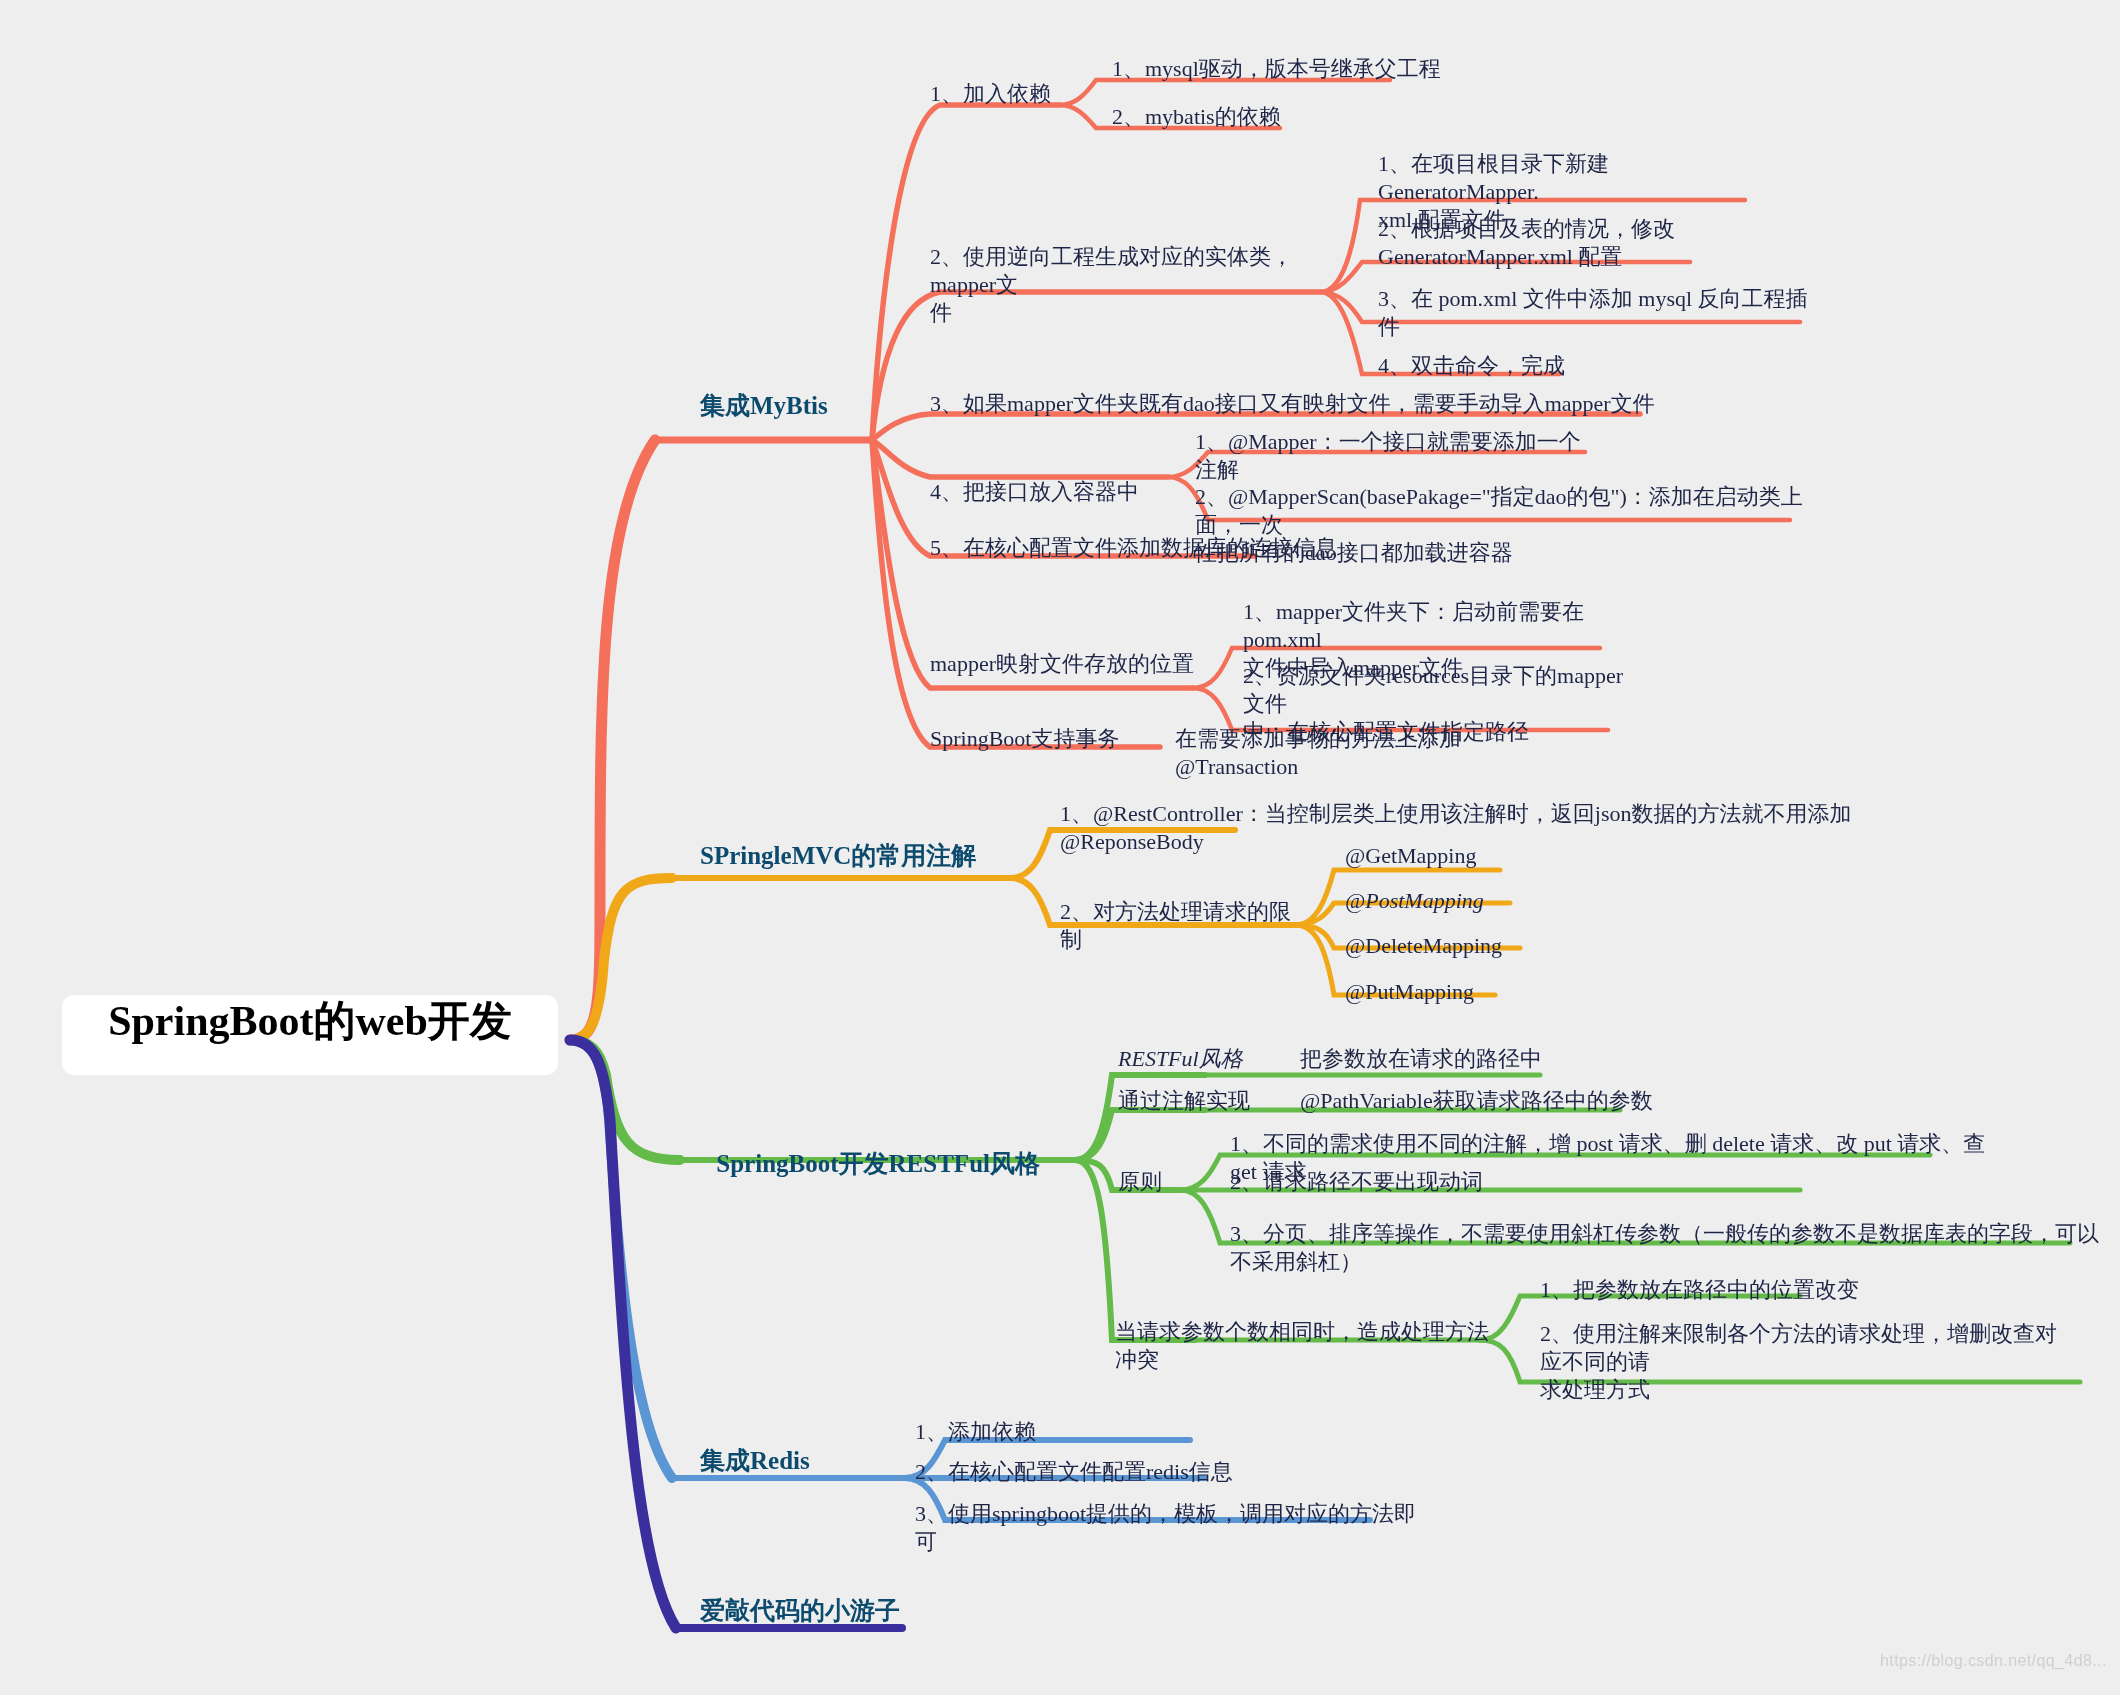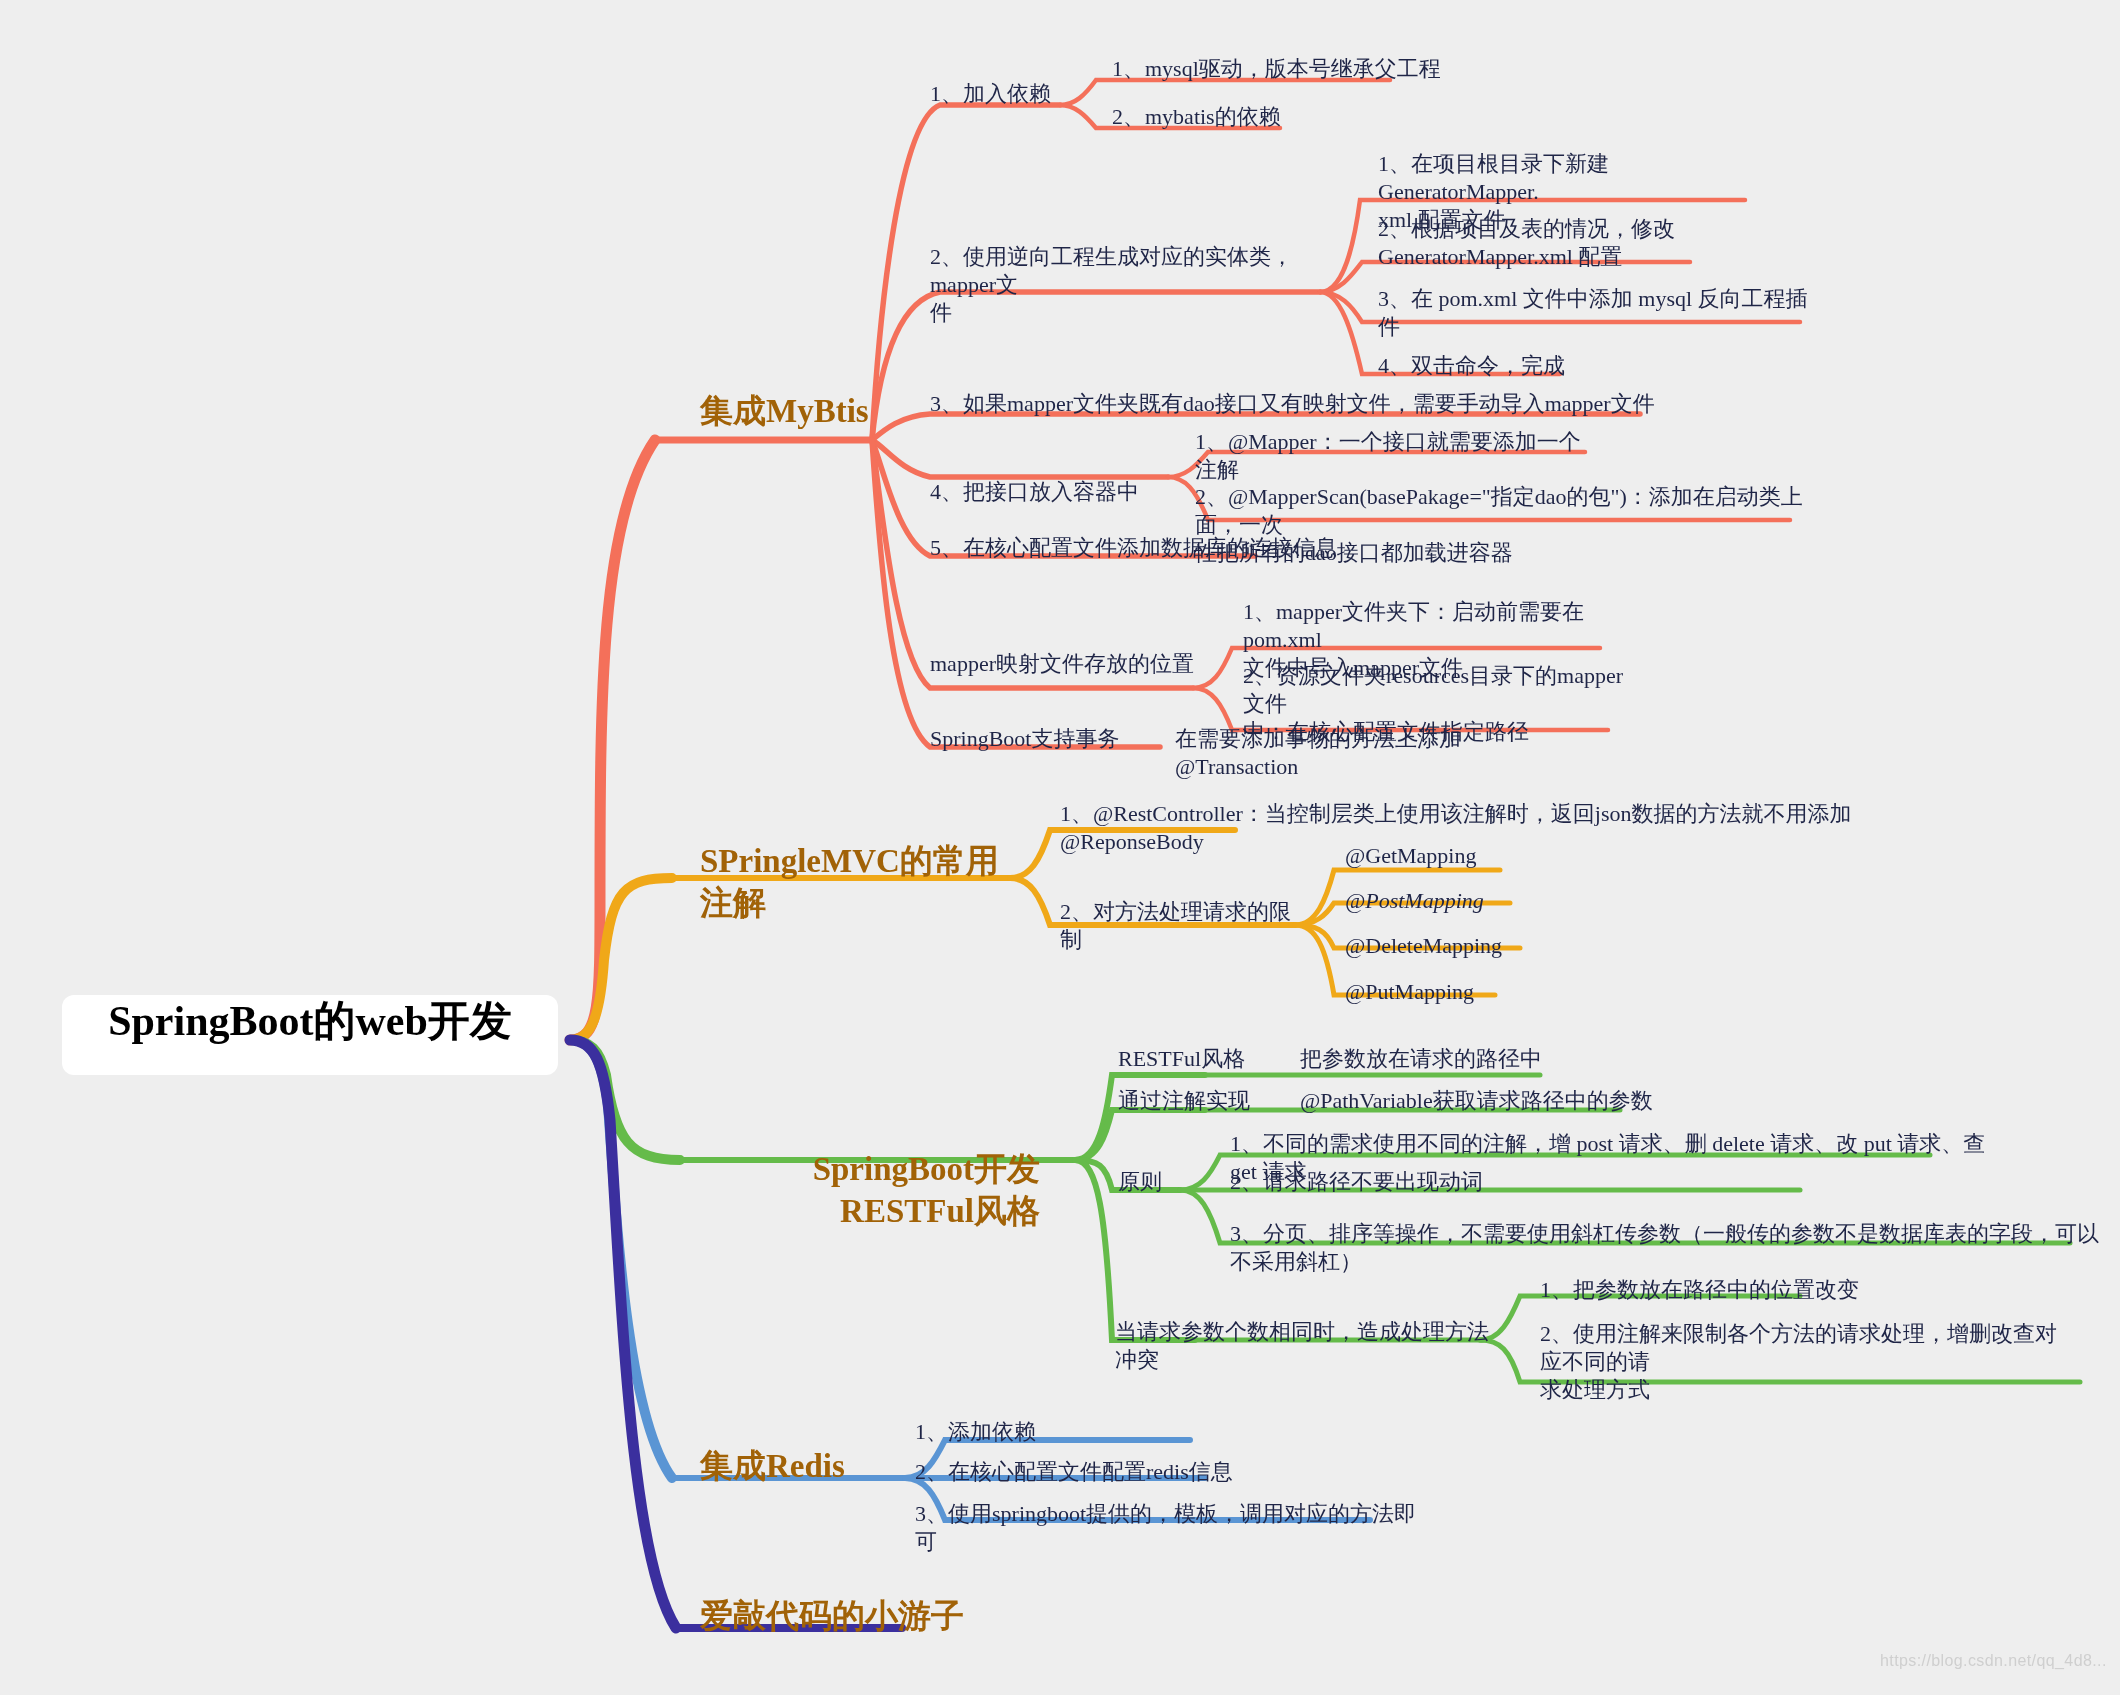--- a/index.html
+++ b/index.html
@@ -40,22 +40,22 @@
     font-weight: bold;
     font-size: 42px;
     color: #000;
     display: flex;
     align-items: flex-start;
     justify-content: center;
     box-shadow: 0 0 0 0 rgba(0,0,0,0);
   }
   .topic-1 {
     font-weight: bold;
-    font-size: 33px;
-    color: #a16207;
+    font-size: 25px;
+    color: #0c4a6e;
   }
   .topic-2 {
     font-size: 22px;
     color: #1f2547;
   }
   .topic-3 {
     font-size: 22px;
     color: #1f2547;
   }
   .watermark {
@@ -213,21 +213,21 @@
   <div class="node topic-2" style="left:1060px; top:800px; width:820px;">1、@RestController：当控制层类上使用该注解时，返回json数据的方法就不用添加@ReponseBody</div>
 
   <div class="node topic-2" style="left:1060px; top:898px; width:250px;">2、对方法处理请求的限制</div>
   <div class="node topic-2" style="left:1345px; top:842px; width:200px;">@GetMapping</div>
   <div class="node topic-2" style="left:1345px; top:887px; width:200px;font-style:italic;">@PostMapping</div>
   <div class="node topic-2" style="left:1345px; top:932px; width:220px;">@DeleteMapping</div>
   <div class="node topic-2" style="left:1345px; top:978px; width:200px;">@PutMapping</div>
 
   <div class="node topic-1" style="left:700px; top:1148px; width:340px;text-align:right;">SpringBoot开发RESTFul风格</div>
 
-  <div class="node topic-3" style="left:1118px; top:1045px; width:190px;">RESTFul风格</div>
+  <div class="node topic-3" style="left:1118px; top:1045px; width:190px;font-style:italic;">RESTFul风格</div>
   <div class="node topic-3" style="left:1300px; top:1045px; width:300px;">把参数放在请求的路径中</div>
 
   <div class="node topic-3" style="left:1118px; top:1087px; width:190px;">通过注解实现</div>
   <div class="node topic-3" style="left:1300px; top:1087px; width:400px;">@PathVariable获取请求路径中的参数</div>
 
   <div class="node topic-3" style="left:1118px; top:1168px; width:100px;">原则</div>
   <div class="node topic-3" style="left:1230px; top:1130px; width:760px;">1、不同的需求使用不同的注解，增 post 请求、删 delete 请求、改 put 请求、查 get 请求</div>
   <div class="node topic-3" style="left:1230px; top:1168px; width:420px;">2、请求路径不要出现动词</div>
   <div class="node topic-3" style="left:1230px; top:1220px; width:870px;">3、分页、排序等操作，不需要使用斜杠传参数（一般传的参数不是数据库表的字段，可以不采用斜杠）</div>
 

